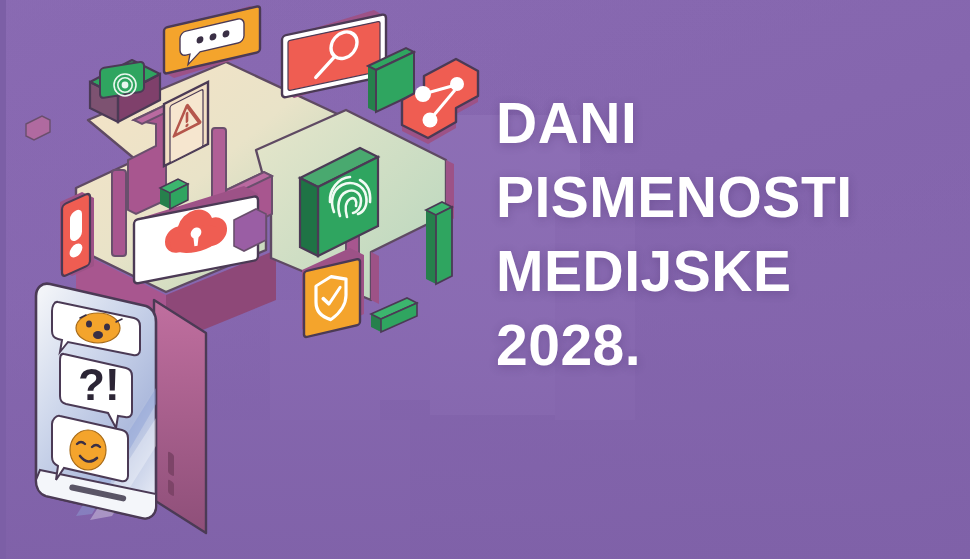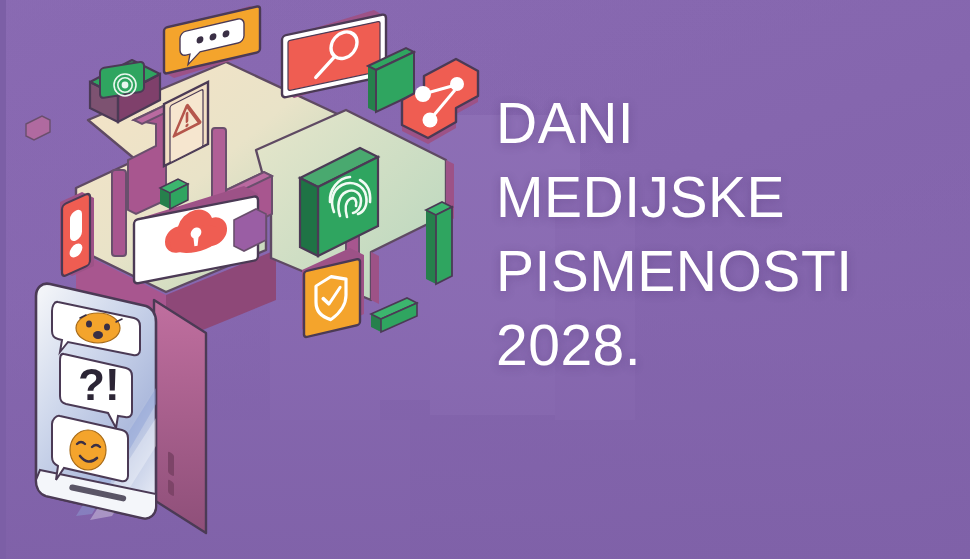--- a/index.html
+++ b/index.html
@@ -38,21 +38,21 @@
 
   
   #illus { position:absolute; left:16px; top:0px; width:470px; height:559px; }
   #illus svg { display:block; width:100%; height:100%; }
 
   
   #headline {
     position:absolute; left:496px; top:86px;
     width:430px;
     color:#ffffff;
-    font-weight:400;
+    font-weight:700;
     font-size:57px;
     line-height:74px;
     letter-spacing:0.5px;
     text-shadow:0 2px 10px rgba(60,35,95,.28);
   }
   #headline .ln { display:block; white-space:nowrap; }
 
   
   #footer {
     position:absolute; left:0; bottom:0; width:970px; height:66px;
@@ -297,22 +297,22 @@
             <path d="M24,19 q4,-4 8,0" stroke="#3a2f45" stroke-width="2.4" fill="none" stroke-linecap="round"></path>
             <path d="M12,28 q8,10 17,2" stroke="#3a2f45" stroke-width="2.6" fill="none" stroke-linecap="round"></path>
           </g>
         </g>
       </g>
     </svg>
   </div>
 
   <div id="headline">
     <span class="ln">DANI</span>
+    <span class="ln">PISMENOSTI</span>
     <span class="ln">MEDIJSKE</span>
-    <span class="ln">PISMENOSTI</span>
     <span class="ln">2028.</span>
   </div>
 
   <div id="footer">
 
     
 
     
 
     

